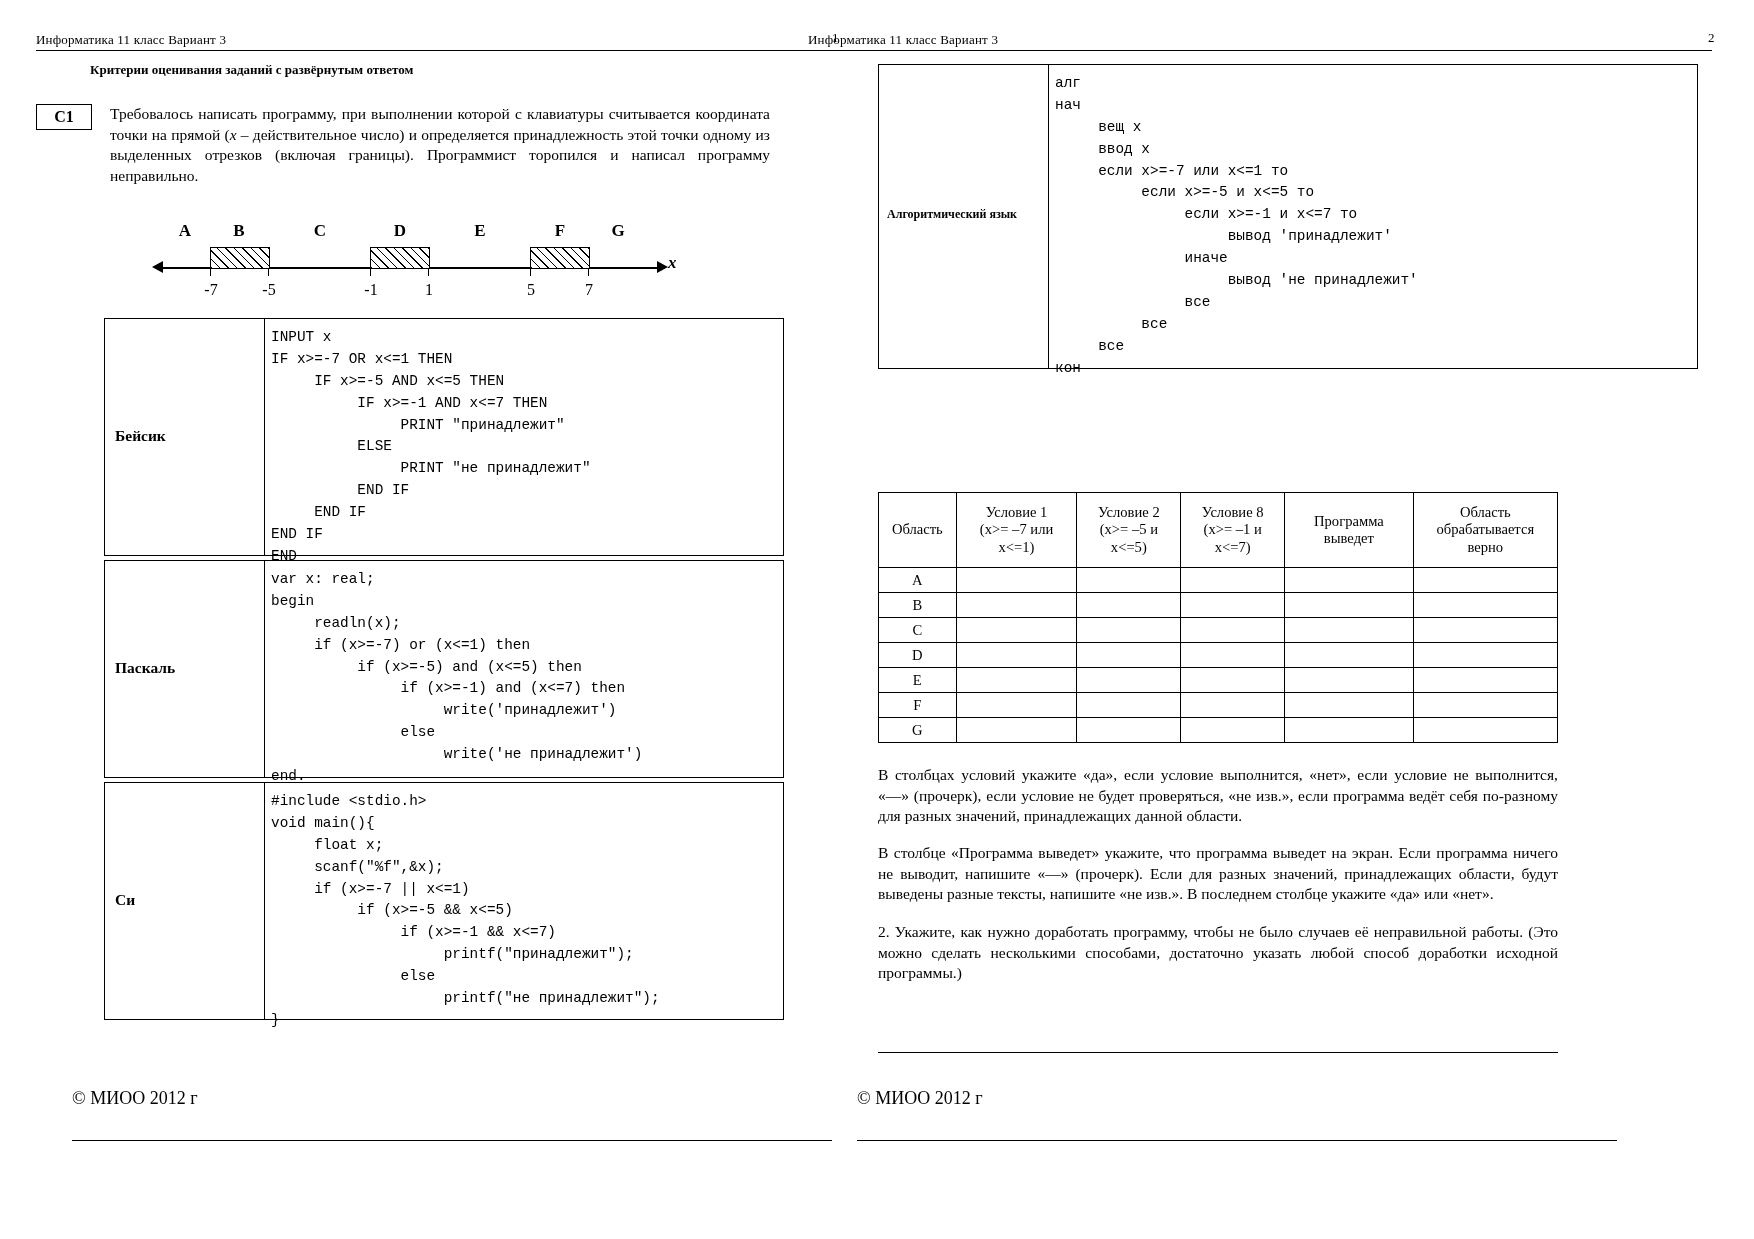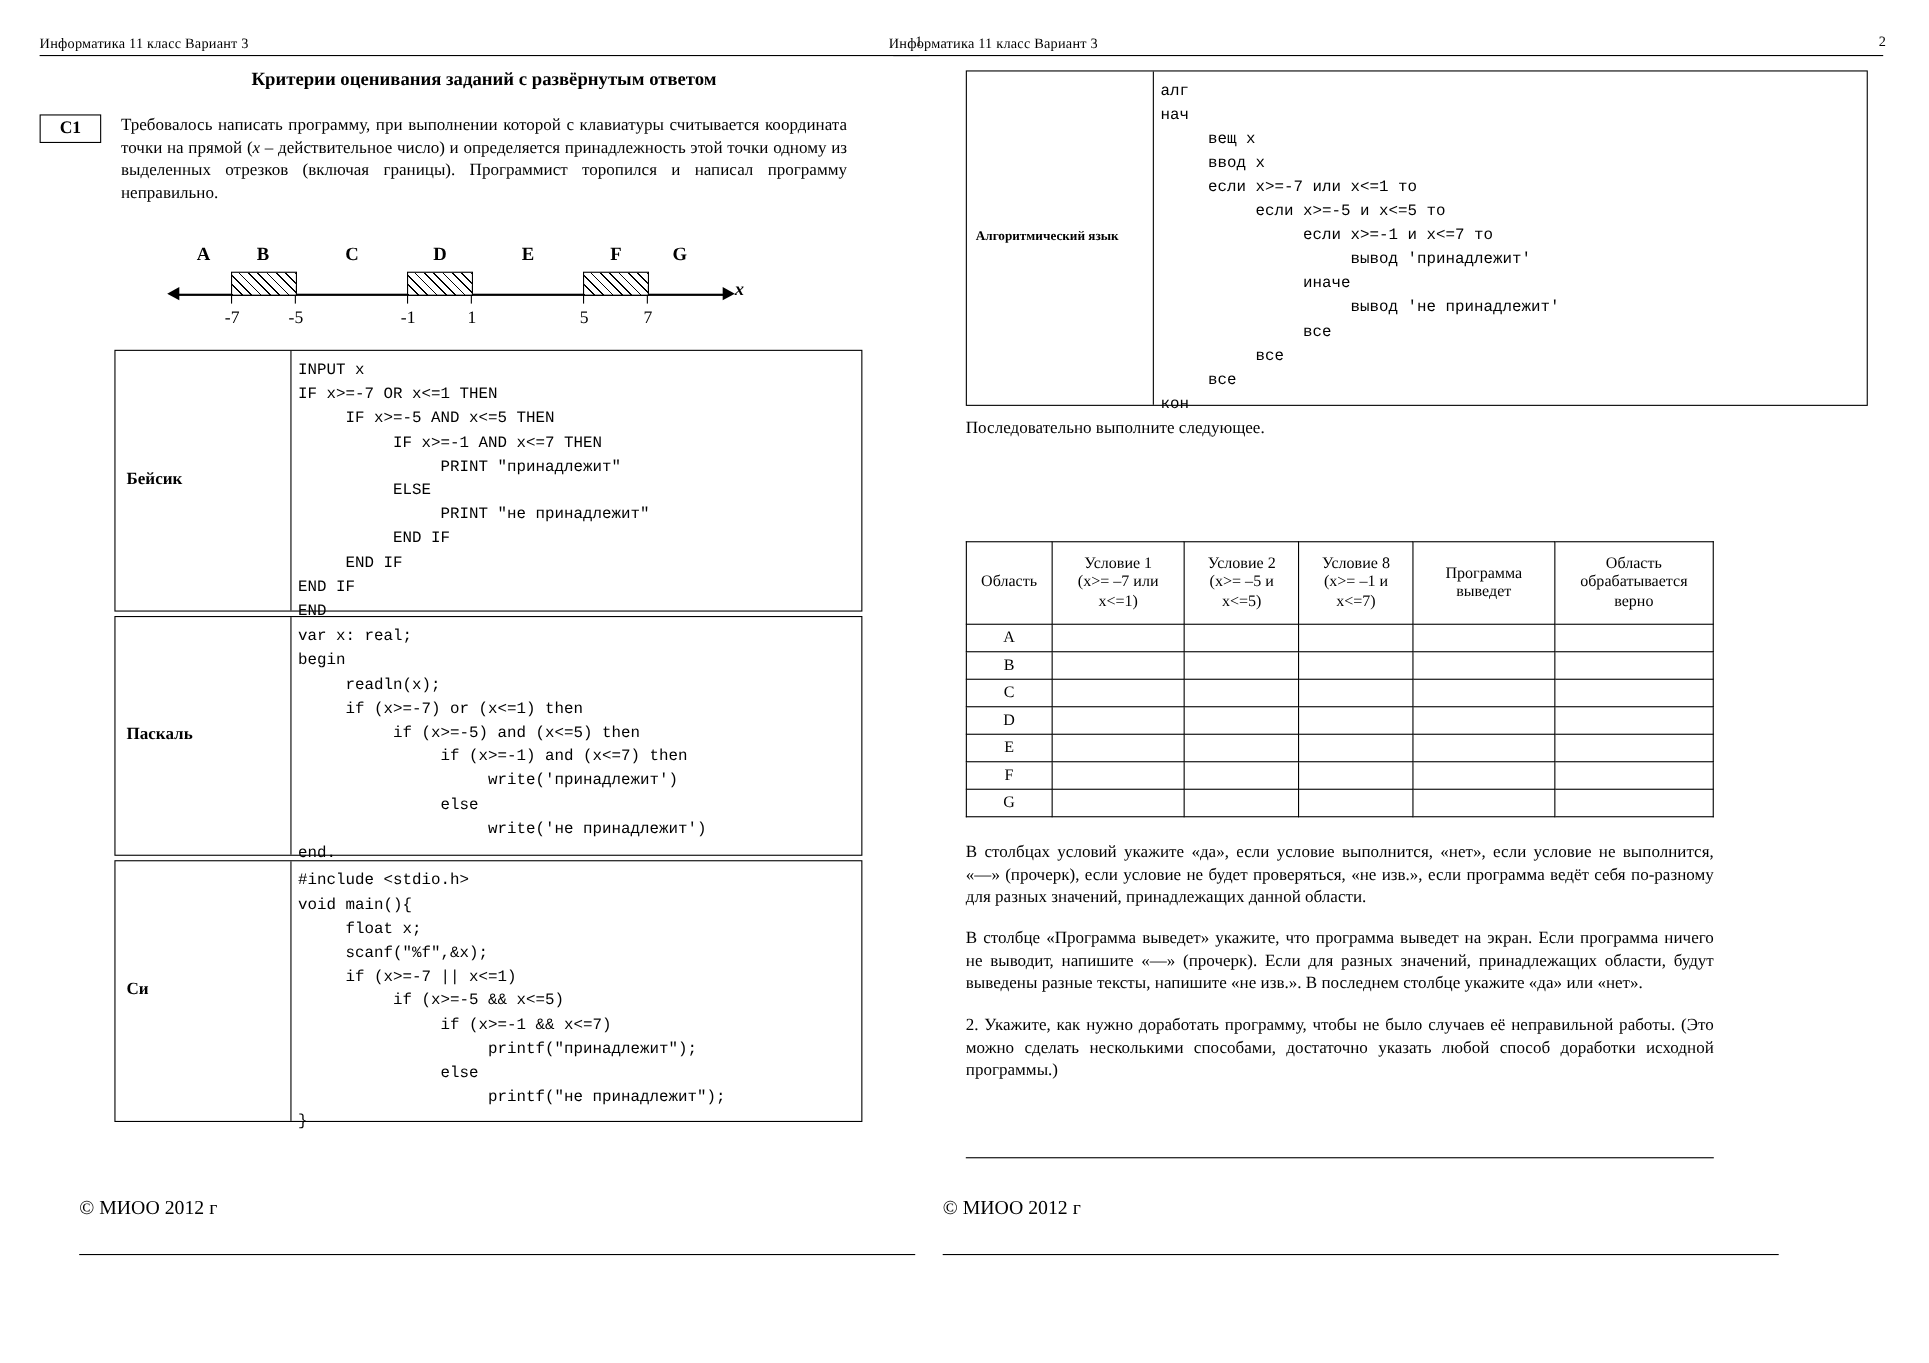--- a/index.html
+++ b/index.html
@@ -20,22 +20,22 @@
   }
   .hdr-left{left:36px;}
   .hdr-right{left:808px;}
   .pg-num{position:absolute;top:30px;font-size:13px;}
   .pg-num-l{left:832px;}
   .pg-num-r{left:1708px;}
 
   .hrule{position:absolute;height:1px;background:#000;}
 
   .doc-title{
-    position:absolute;top:62px;left:90px;width:700px;text-align:center;
-    font-weight:bold;font-size:17px;
+    position:absolute;top:62px;left:90px;width:700px;text-align:left;
+    font-weight:bold;font-size:13px;
   }
 
   .task-box{
     position:absolute;top:104px;left:36px;width:56px;height:26px;
     border:1.6px solid #000;box-sizing:border-box;
     font-weight:bold;font-size:16px;text-align:center;line-height:23px;
     font-family:"Liberation Serif", serif;
   }
 
   .para{
@@ -261,21 +261,20 @@
                если x&gt;=-1 и x&lt;=7 то
                     вывод 'принадлежит'
                иначе
                     вывод 'не принадлежит'
                все
           все
      все
 кон</pre>
   </div>
 
-  <div class="para" id="r-para-1">Последовательно выполните следующее.</div>
 
   <table class="tbl">
     <thead>
       <tr>
         <td>
           <div>Область</div>
         </td>
         <td class="c1">
           <div>Условие 1</div>
           <div>(x&gt;= –7 или</div>

